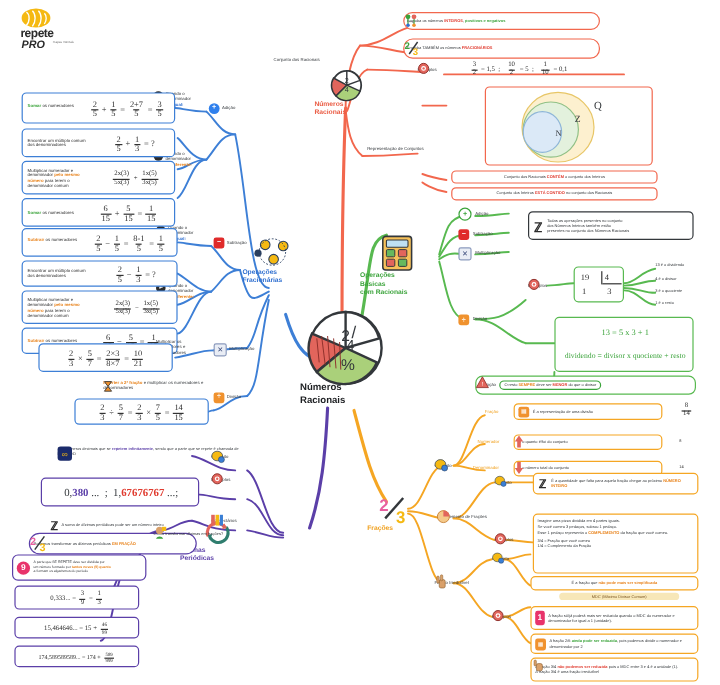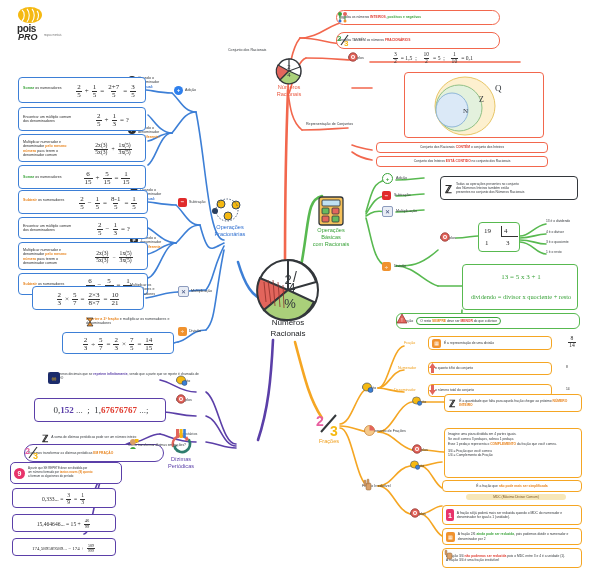--- a/index.html
+++ b/index.html
@@ -19,21 +19,21 @@
   .t-red{color:#e03b2f;font-weight:bold;}
   .t-blue{color:#2f6fd0;font-weight:bold;}
   .t-purple{color:#5b3fa8;font-weight:bold;}
   .frac{display:inline-flex;flex-direction:column;align-items:center;
         vertical-align:middle;line-height:1;margin:0 1px;}
   .frac .n{padding:0 1px;}
   .frac .d{border-top:.7px solid #333;padding:0 1px;}
   .math{font-family:"Liberation Serif","DejaVu Serif",serif;font-size:7px;
         display:flex;align-items:center;justify-content:center;gap:2px;height:100%;}
   .math.sm{font-size:5.6px;}
-  .branch-title{font-size:5.6px;font-weight:normal;line-height:1.25;text-align:center;}
+  .branch-title{font-size:5.6px;font-weight:bold;line-height:1.25;}
   .mini{font-size:3.3px;line-height:1.3;}
   .icoS{width:9px;height:9px;border-radius:2px;display:flex;align-items:center;
         justify-content:center;font-size:6px;color:#fff;font-weight:bold;}
   .circ{width:8px;height:8px;border-radius:50%;display:flex;align-items:center;
         justify-content:center;font-size:5.5px;color:#fff;font-weight:bold;}
   svg{position:absolute;left:0;top:0;overflow:visible;}
   .nolink{pointer-events:none;}
 </style>
 </head>
 <body>
@@ -146,21 +146,21 @@
     <g fill="#f5b912">
       <ellipse cx="14" cy="9" rx="12" ry="8"></ellipse>
     </g>
     <g stroke="#fff" stroke-width="1.1" fill="none">
       <path d="M6,4 C9,6 9,12 6,15"></path>
         <path d="M11,3 C14,6 14,12 11,16"></path>
       <path d="M16,3 C19,6 19,12 16,16"></path>
         <path d="M21,5 C23,7 23,11 21,14"></path>
     </g>
   </svg>
-  <div class="abs" style="left:3px;top:17px;font-size:10px;font-weight:bold;letter-spacing:-.4px;color:#2b2b2b;">pois</div>
+  <div class="abs" style="left:3px;top:17px;font-size:10px;font-weight:bold;letter-spacing:-.4px;color:#2b2b2b;">repete</div>
   <div class="abs" style="left:4px;top:26px;font-size:9px;font-weight:bold;font-style:italic;color:#2b2b2b;">PRO</div>
   <div class="abs" style="left:30px;top:28px;font-size:2.6px;color:#777;">mapas mentais</div>
 </div>
 
 <div class="abs" style="left:250px;top:258px;width:76px;height:84px;">
   <svg width="72" height="66" style="position:absolute;left:2px;top:0;">
     <circle cx="36" cy="32" r="30" fill="#fff" stroke="#33373b" stroke-width="2"></circle>
     <path d="M36,32 L36,2 A30,30 0 0,1 64,24 Z" fill="#ffffff" stroke="#33373b" stroke-width="2"></path>
     <path d="M36,32 L8,20 A30,30 0 0,0 12,52 Z" fill="#e2655c" stroke="#33373b" stroke-width="2"></path>
     <path d="M36,32 L12,52 A30,30 0 0,0 62,44 Z" fill="#aad07a" stroke="#33373b" stroke-width="2"></path>
@@ -668,21 +668,21 @@
   <svg width="10" height="10">
     <circle cx="5" cy="5" r="4.2" fill="#e2655c" stroke="#8e2f2a" stroke-width=".8"></circle>
     <circle cx="5" cy="5" r="2" fill="#fff"></circle>
       <circle cx="5" cy="5" r="1" fill="#e2655c"></circle>
   </svg>
   <span class="lbl" style="color:#33373b;">Exemplos</span>
 </div>
 
 <div class="node bx-purple" style="left:34px;top:398px;width:132px;height:24px;">
   <div class="abs" style="left:0;top:6px;width:132px;text-align:center;font-family:'Liberation Serif',serif;font-size:9px;color:#33373b;">
-    <span>0,</span><span class="t-purple">152</span><span> ...</span>&nbsp;&nbsp;<span>;</span>&nbsp;&nbsp;<span>1,</span><span class="t-red">67676767</span><span> ...;</span>
+    <span>0,</span><span class="t-purple">380</span><span> ...</span>&nbsp;&nbsp;<span>;</span>&nbsp;&nbsp;<span>1,</span><span class="t-red">67676767</span><span> ...;</span>
   </div>
 </div>
 
 <div class="abs" style="left:176px;top:428px;width:56px;height:13px;display:flex;align-items:center;gap:2px;">
   <svg width="10" height="11">
     <rect x="0" y="1" width="3" height="9" fill="#e2655c"></rect>
     <rect x="3.6" y="1" width="3" height="9" fill="#f5b912"></rect>
     <rect x="7.2" y="1" width="2.6" height="9" fill="#3a7fd5"></rect>
   </svg>
   <span class="lbl" style="color:#33373b;">Consectários</span>

